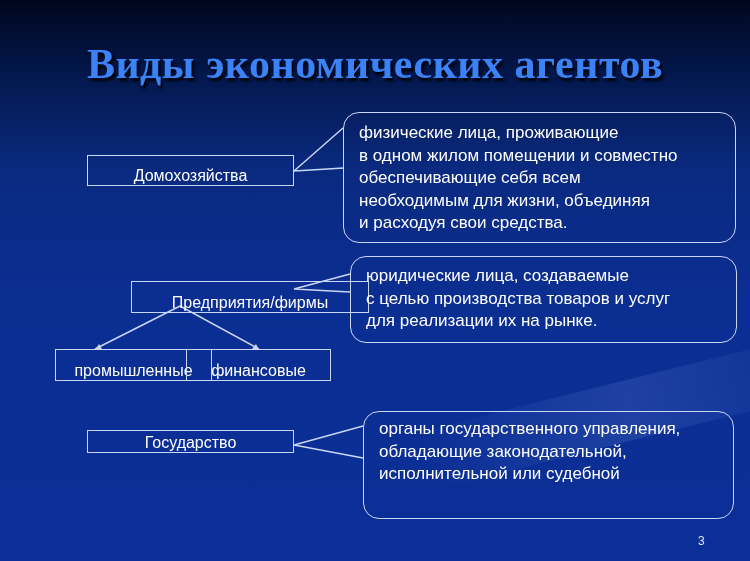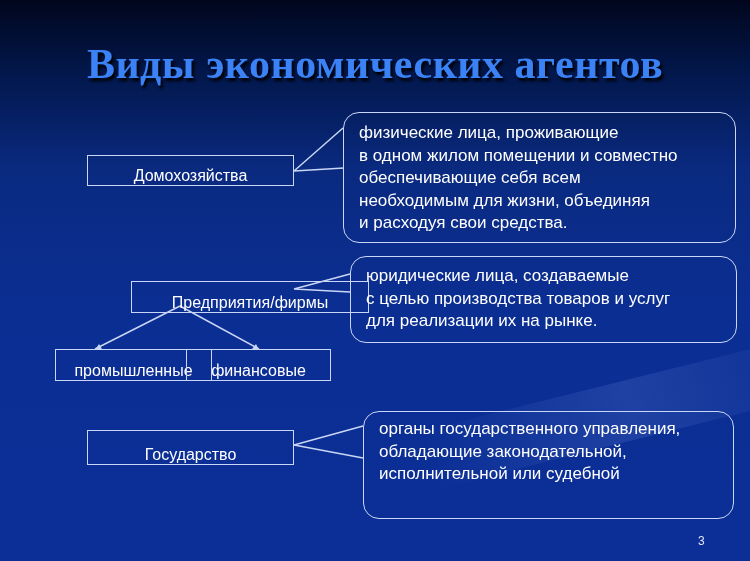--- a/index.html
+++ b/index.html
@@ -78,21 +78,21 @@
   <div>для реализации их на рынке.</div>
 </div>
 
 <div class="box" style="left:11px; top:349px; width:157px; height:32px;margin-left:44px;">
   <span>промышленные</span>
 </div>
 <div class="box" style="left:186px; top:349px; width:145px; height:32px;">
   <span>финансовые</span>
 </div>
 
-<div class="box" style="left:87px; top:430px; width:207px; height:35px;">
+<div class="box" style="left:87px; top:430px; width:207px; height:23px;">
   <span>Государство</span>
 </div>
 <div class="bubble" style="left:363px; top:411px; width:371px; height:108px; padding-top:6px;">
   <div>органы государственного управления,</div>
   <div>обладающие законодательной,</div>
   <div>исполнительной или судебной</div>
 </div>
 
 <div class="page-num">3</div>
 

